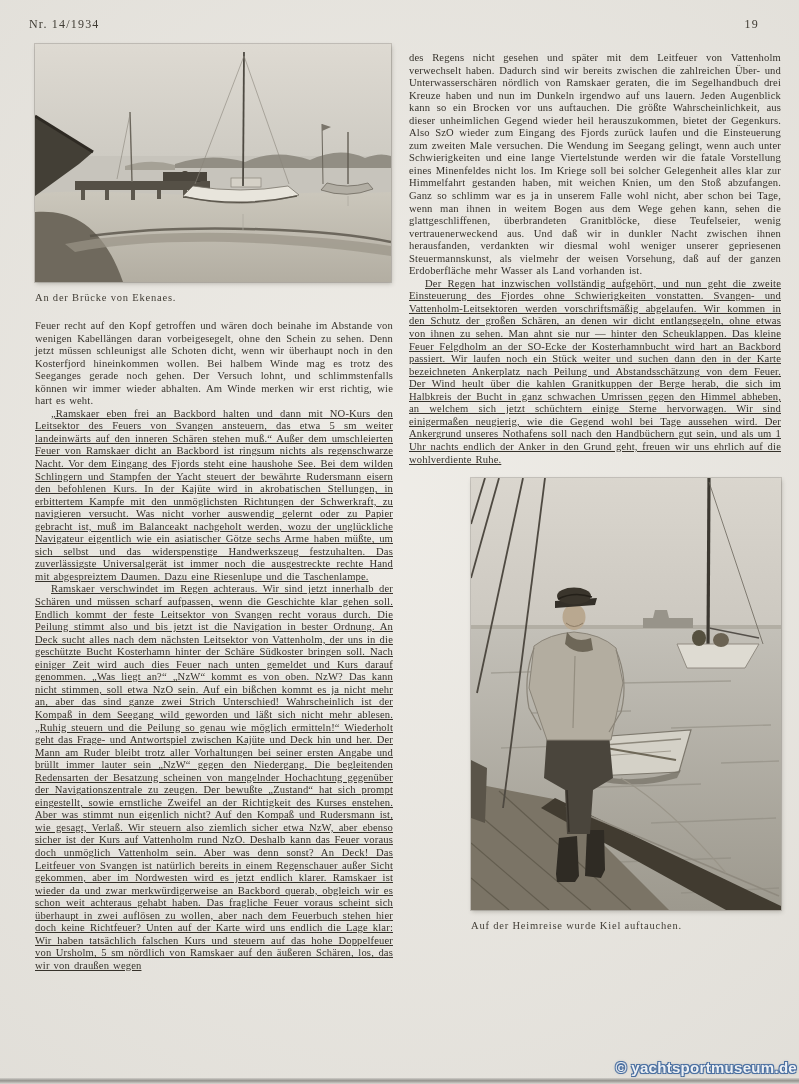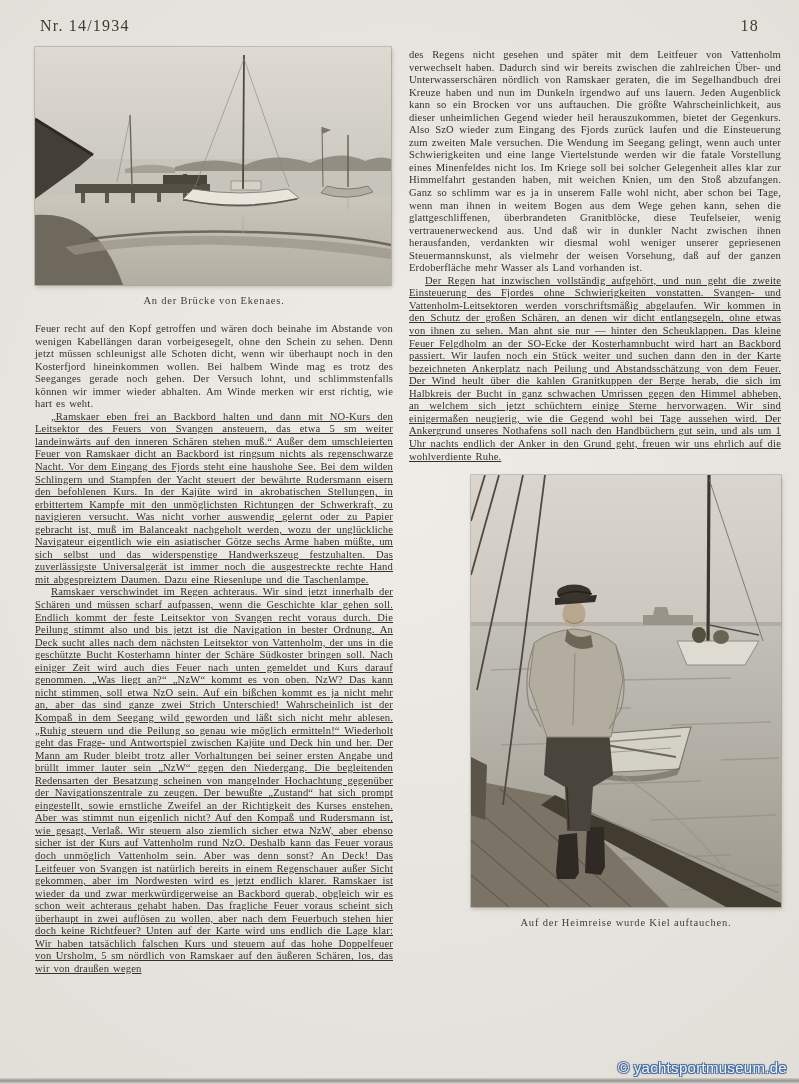--- a/index.html
+++ b/index.html
@@ -12,64 +12,64 @@
     background:
       radial-gradient(ellipse 120% 100% at 50% 45%, rgba(255,255,255,0.25), rgba(0,0,0,0.06)),
       #e9e6df;
     overflow: hidden;
     font-family: "Liberation Serif", "DejaVu Serif", serif;
     color: #3a362f;
   }
   .masthead {
     display: flex;
     justify-content: space-between;
-    padding: 17px 40px 0 40px;
-    font-size: 16px;
+    padding: 17px 40px 0 29px;
+    font-size: 12px;
     letter-spacing: 1.2px;
     color: #3f3b33;
   }
   .columns {
     display: flex;
     gap: 16px;
     padding: 0 16px 0 35px;
   }
   .col-left  { width: 358px; }
   .col-right { width: 372px; }
   figure.photo {
     background: #cfccc4;
     box-shadow: 0 0 0 1px rgba(90,85,75,0.25), 1px 2px 4px rgba(60,55,45,0.25);
     font-size: 0;
   }
   .photo-bridge { width: 356px; height: 238px; margin-top: 12px; }
   .photo-home   { width: 310px; height: 432px; margin: 12px 0 0 auto; }
   .caption {
-    text-align: center;
+    text-align: left;
     font-size: 10.5px;
     letter-spacing: 0.8px;
     margin-top: 10px;
     color: #413d35;
   }
   .caption-left  { margin-bottom: 17px; }
   .caption-right { width: 310px; margin-left: auto; }
   .body-text p {
     font-size: 10.6px;
     line-height: 12.55px;
     text-align: justify;
     letter-spacing: 0.15px;
     word-spacing: 1.2px;
     color: #36322b;
   }
   .body-text p.indent { text-indent: 16px; text-decoration: underline; }
-  .col-right .body-text { margin-top: 14px; }
+  .col-right .body-text { margin-top: 20px; }
   .watermark {
     position: absolute;
-    right: 12px;
+    right: 2px;
     bottom: 8px;
     font-family: "Liberation Sans", sans-serif;
-    font-weight: normal;
+    font-weight: bold;
     font-size: 15px;
     letter-spacing: 0.3px;
     color: #eef1f5;
     text-shadow:
       -1px -1px 0 #4a6fa0, 1px -1px 0 #4a6fa0,
       -1px  1px 0 #4a6fa0, 1px  1px 0 #4a6fa0,
        0 0 3px rgba(40,70,120,0.55);
   }
   .scan-edge {
     position: absolute;
@@ -78,21 +78,21 @@
     background: linear-gradient(#cfcdc8 0%, #96948f 45%, #d9d7d2 100%);
   }
 </style>
 </head>
 <body>
 
 <div class="page">
 
   <div class="masthead">
     <span>Nr. 14/1934</span>
-    <span>18</span>
+    <span>19</span>
   </div>
 
   <div class="columns">
 
     <div class="col-left">
 
       <figure class="photo photo-bridge">
         <svg width="356" height="238" viewBox="0 0 356 238" xmlns="http://www.w3.org/2000/svg">
           <defs>
             <linearGradient id="sky1" x1="0" y1="0" x2="0" y2="1">

